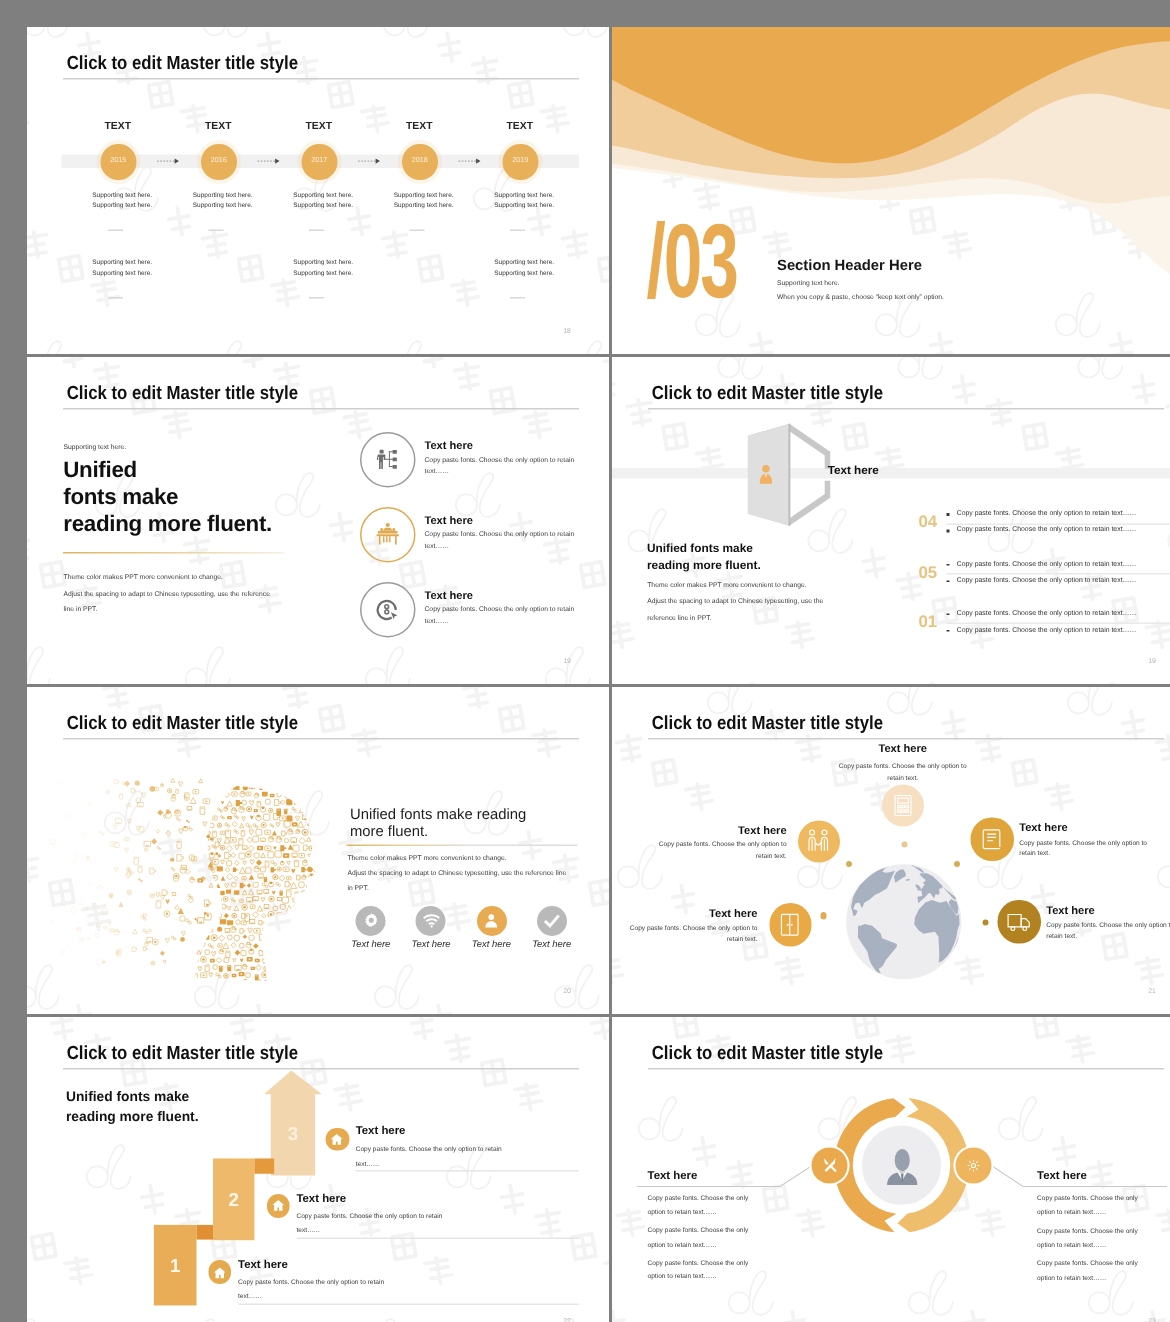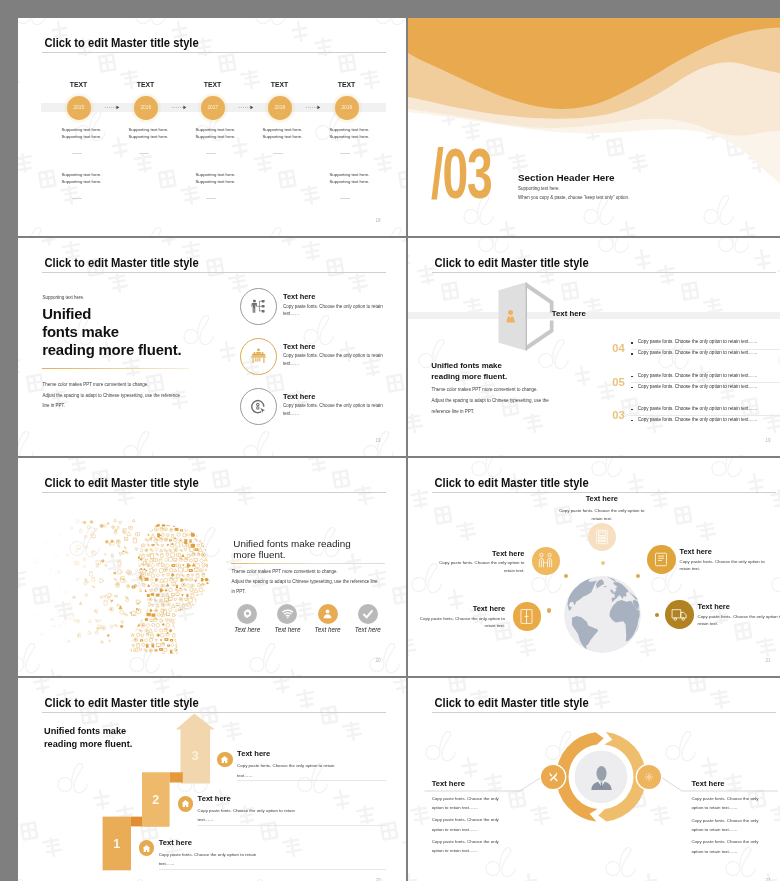--- a/index.html
+++ b/index.html
@@ -410,21 +410,21 @@
 <div class="s4bul" style="top:101.2px">Copy paste fonts. Choose the only option to retain text……</div>
 <div class="s4line" style="top:110.5px"></div>
 <div class="s4dot" style="top:115.4px"></div>
 <div class="s4bul" style="top:112.4px">Copy paste fonts. Choose the only option to retain text……</div>
 <div class="s4num" style="top:137.5px">05</div>
 <div class="s4dot" style="top:137.5px"></div>
 <div class="s4bul" style="top:134.5px">Copy paste fonts. Choose the only option to retain text……</div>
 <div class="s4line" style="top:143.8px"></div>
 <div class="s4dot" style="top:148.7px"></div>
 <div class="s4bul" style="top:145.7px">Copy paste fonts. Choose the only option to retain text……</div>
-<div class="s4num" style="top:170.8px">03</div>
+<div class="s4num" style="top:170.8px">01</div>
 <div class="s4dot" style="top:170.8px"></div>
 <div class="s4bul" style="top:167.8px">Copy paste fonts. Choose the only option to retain text……</div>
 <div class="s4line" style="top:177.1px"></div>
 <div class="s4dot" style="top:182.0px"></div>
 <div class="s4bul" style="top:179.0px">Copy paste fonts. Choose the only option to retain text……</div>
 <div class="pnum">19</div>
 </div>
 <div class="slide">
 <svg class="lay" width="388" height="219" viewBox="0 0 388 219" style="z-index:0">
         <defs>

